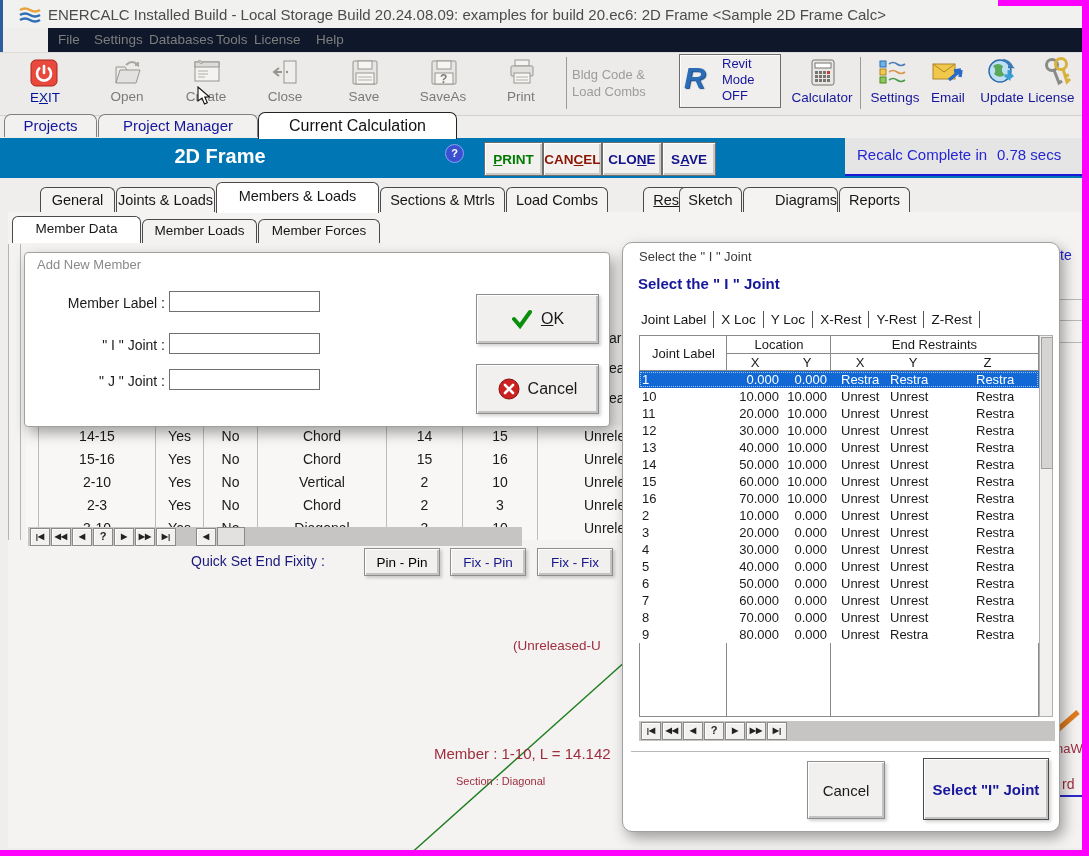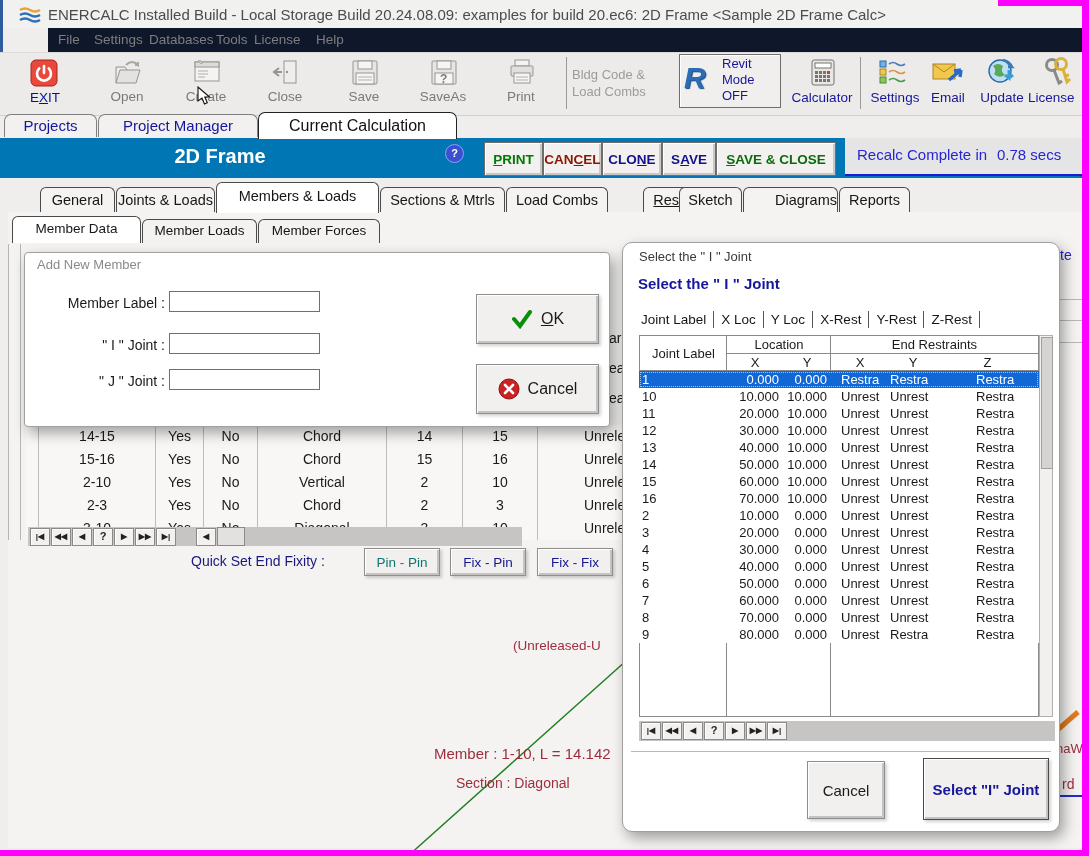--- a/index.html
+++ b/index.html
@@ -262,23 +262,20 @@
       </div>
     <div class="hbtn" style="left:543px;width:57px;color:#8b1500;">
         <span><span>CAN</span><span class="u">C</span><span>EL</span></span>
       </div>
     <div class="hbtn" style="left:602px;width:58px;color:#12128c;">
         <span><span>CLO</span><span class="u">N</span><span>E</span></span>
       </div>
     <div class="hbtn" style="left:662px;width:52px;color:#12128c;">
         <span><span>S</span><span class="u">A</span><span>VE</span></span>
       </div>
-    <div class="hbtn" style="left:716px;width:118px;color:#0b6b0b;">
-        <span><span></span><span class="u">S</span><span>AVE &amp; CLOSE</span></span>
-      </div>
     <div class="abs" style="left:845px;top:0;width:237px;height:36px;background:#e5e5e5;border-bottom:2px solid #1a1ad4;">
       <span class="t" style="left:12px;top:8px;font-size:15px;color:#2525d2;">Recalc Complete in</span>
       <span class="t" style="left:152px;top:8px;font-size:15px;color:#2525d2;">0.78 secs</span>
     </div>
   </div>
 
   <div class="abs" style="left:0;top:182px;width:1089px;height:30px;">
     <div class="mtab" style="left:4px;top:5px;width:73px;"><span>General</span></div>
     <div class="mtab" style="left:80px;top:5px;width:97px;"><span>Joints &amp; Loads</span></div>
     <div class="mtab active" style="left:180px;top:0;width:161px;height:30px;line-height:26px;"><span>Members &amp; Loads</span></div>
@@ -365,38 +362,38 @@
     <div class="navbtn" style="font-size:11px;">?</div>
     <div class="navbtn">▶</div>
     <div class="navbtn">▶▶</div>
     <div class="navbtn">▶|</div>
     <div style="width:18px;"></div>
     <div class="navbtn">◀</div>
     <div style="width:26px;height:17px;background:#e2e1df;border:1px solid #8a8a88;"></div>
   </div>
 
   <span class="t" style="left:191px;top:553px;font-size:14px;color:#18187e;">Quick Set End Fixity :</span>
-  <div class="btn3d" style="left:364px;top:548px;width:74px;height:26px;font-size:13.5px;color:#0f766e;">
+  <div class="btn3d" style="left:364px;top:548px;width:74px;height:26px;font-size:13.5px;color:#000000;">
       <span>Pin - Pin</span>
     </div>
   <div class="btn3d" style="left:450px;top:548px;width:74px;height:26px;font-size:13.5px;color:#16168c;">
       <span>Fix - Pin</span>
     </div>
   <div class="btn3d" style="left:537px;top:548px;width:74px;height:26px;font-size:13.5px;color:#16168c;">
       <span>Fix - Fix</span>
     </div>
 
   <svg class="abs" style="left:0;top:0;z-index:4;pointer-events:none;" width="1089" height="856">
     <line x1="408" y1="856" x2="627" y2="660" stroke="#1e7d1e" stroke-width="1.4"></line>
     <line x1="1046" y1="740" x2="1078" y2="712" stroke="#e07b1f" stroke-width="5"></line>
     <line x1="992" y1="262" x2="1020" y2="247" stroke="#ecebe9" stroke-width="5"></line>
   </svg>
   <span class="t redtext" style="left:513px;top:638px;font-size:13.5px;z-index:4;">(Unreleased-U</span>
   <span class="t redtext" style="left:434px;top:745px;font-size:15px;z-index:4;">Member : 1-10, L = 14.142</span>
-  <span class="t redtext" style="left:456px;top:775px;font-size:14px;z-index:4;">Section : Diagonal</span>
+  <span class="t redtext" style="left:456px;top:775px;font-size:11px;z-index:4;">Section : Diagonal</span>
 
   <span class="t" style="left:1060px;top:247px;font-size:14px;color:#2222cc;z-index:4;">te</span>
   <div class="abs" style="left:1044px;top:299px;width:38px;height:1px;background:#b8b8b6;z-index:4;"></div>
   <span class="t" style="left:1046px;top:302px;font-size:13px;z-index:4;">be</span>
   <div class="abs" style="left:1044px;top:320px;width:38px;height:1px;background:#b8b8b6;z-index:4;"></div>
   <span class="t" style="left:1046px;top:323px;font-size:13px;z-index:4;">oc</span>
   <div class="abs" style="left:1044px;top:342px;width:38px;height:1px;background:#b8b8b6;z-index:4;"></div>
   <span class="t redtext" style="left:1056px;top:741px;font-size:13px;z-index:4;">naW</span>
   <span class="t redtext" style="left:1062px;top:776px;font-size:14px;z-index:4;">rd</span>
   <div class="abs" style="left:1056px;top:795px;width:26px;height:2px;background:#2a2ac8;z-index:4;"></div>

